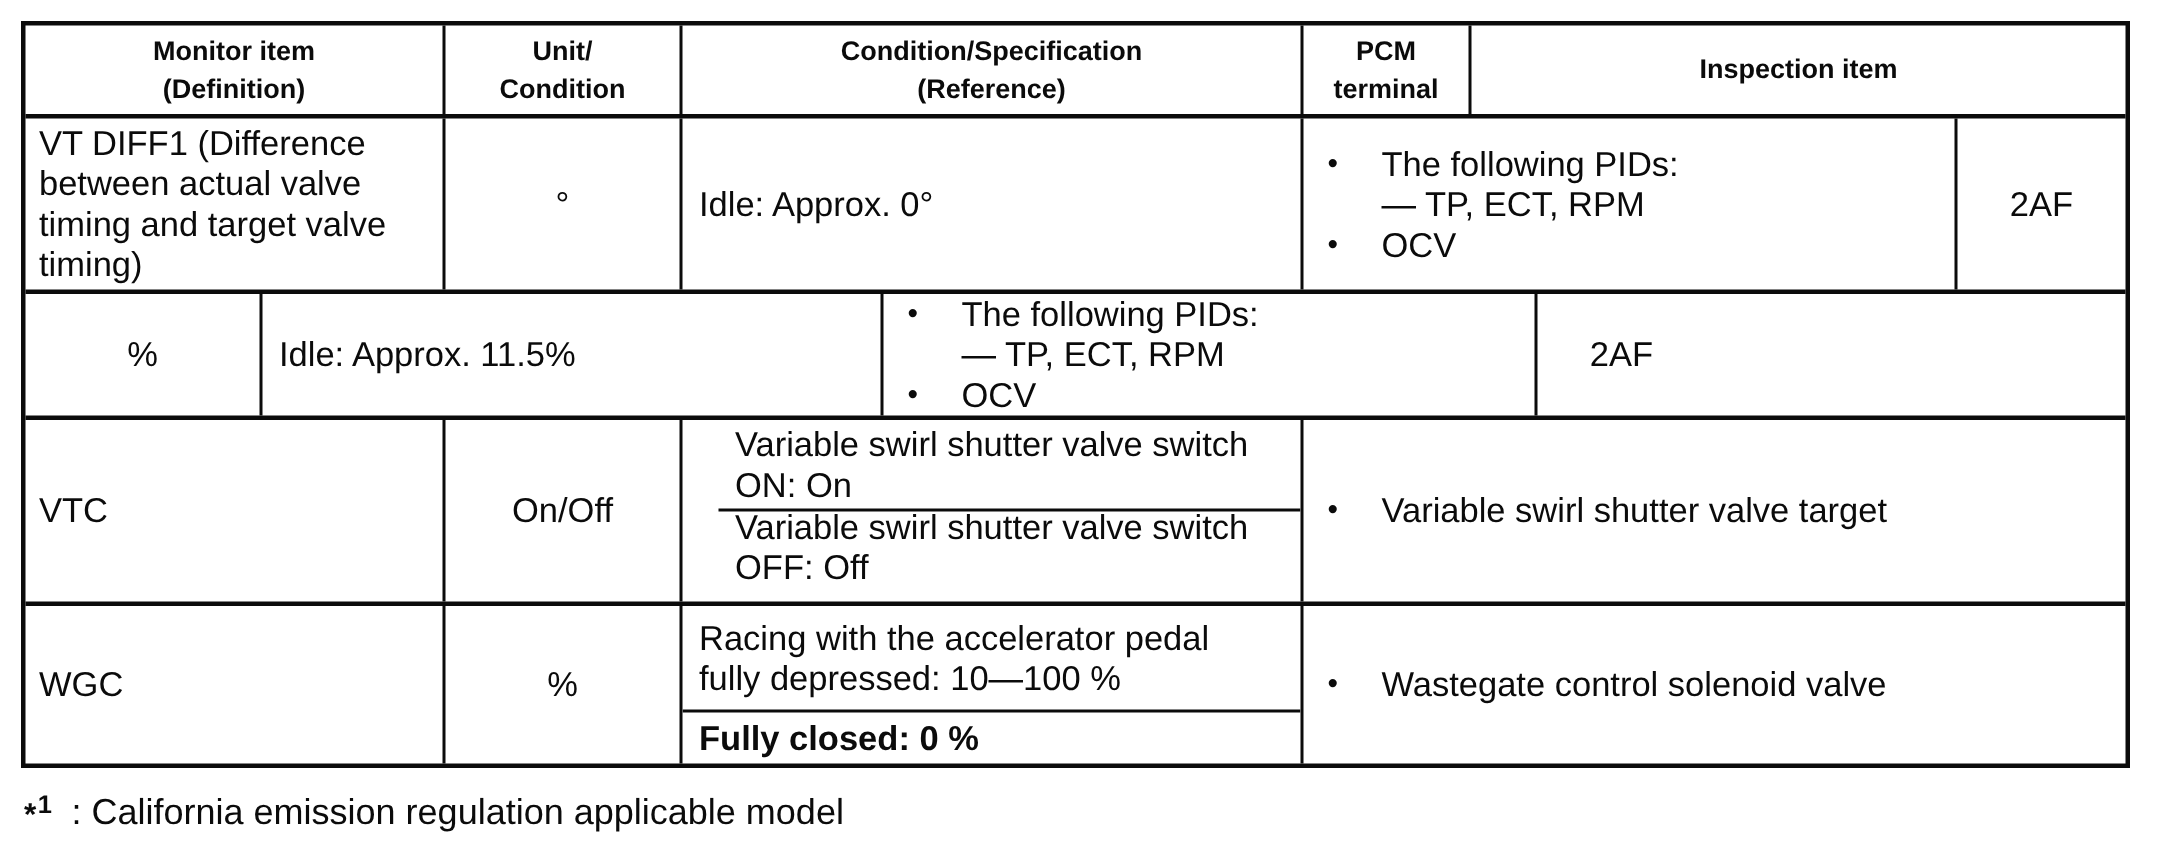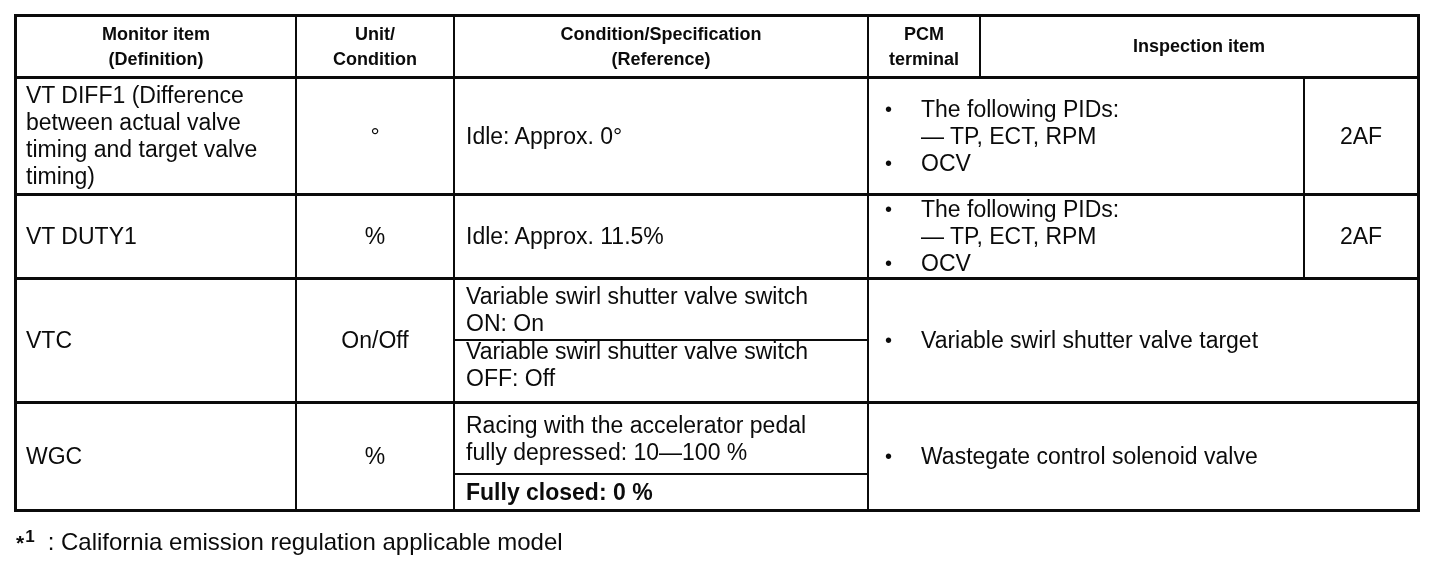--- a/index.html
+++ b/index.html
@@ -54,21 +54,21 @@
   .c3 .pad { padding-left: 11px; padding-right: 28px; }
 
   
   .c3.split { flex-direction: column; align-items: stretch; padding: 0; }
   .subcell {
     display: flex; align-items: center;
     border-bottom: 2px solid #0b0b0b;
     padding: 2px 28px 2px 11px;
   }
   .subcell:last-child { border-bottom: none; }
-  .r3 .subcell { height: 61px; }
+  .r3 .subcell { height: 61px; margin-left: 24px; }
   .r3 .subcell:last-child { height: 48px; }
   .r4 .subcell { height: 76px; }
   .r4 .subcell:last-child { height: 36px; font-weight: bold; }
 
   
   .bullets { padding: 2px 6px 2px 16px; width: 100%; }
   .b-item { display: flex; align-items: flex-start; }
   .b-glyph { flex: 0 0 36px; width: 36px; font-size: 20px; }
   .b-text { flex: 1; }
   .b-sub { margin-left: 36px; }
@@ -120,23 +120,20 @@
           <div class="b-item">
             <span class="b-glyph">•</span>
             <span class="b-text">OCV</span>
           </div>
         </div>
       </div>
       <div class="cell c5">2AF</div>
     </div>
 
     <div class="trow r2">
-      <div class="cell c1">
-        <div class="pad">VT DUTY1</div>
-      </div>
       <div class="cell c2">%</div>
       <div class="cell c3">
         <div class="pad">Idle: Approx. 11.5%</div>
       </div>
       <div class="cell c4">
         <div class="bullets">
           <div class="b-item">
             <span class="b-glyph">•</span>
             <span class="b-text">The following PIDs:</span>
           </div>

